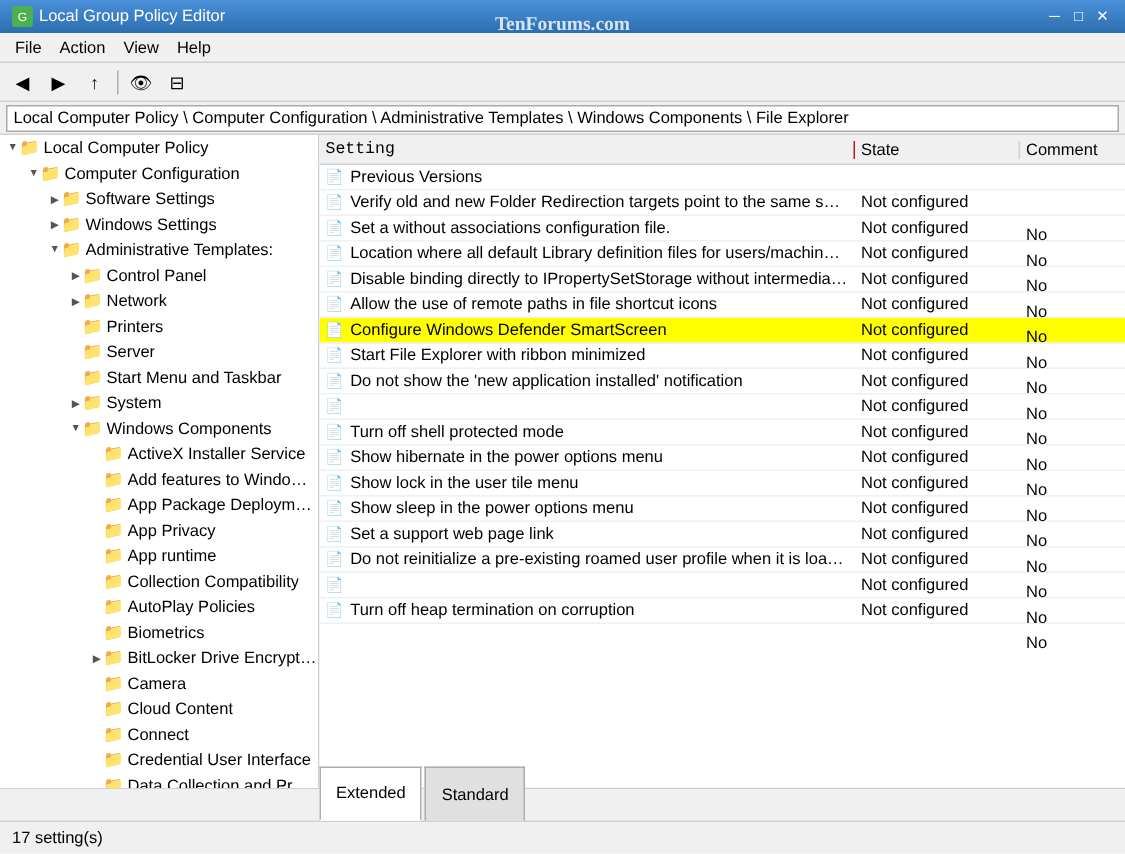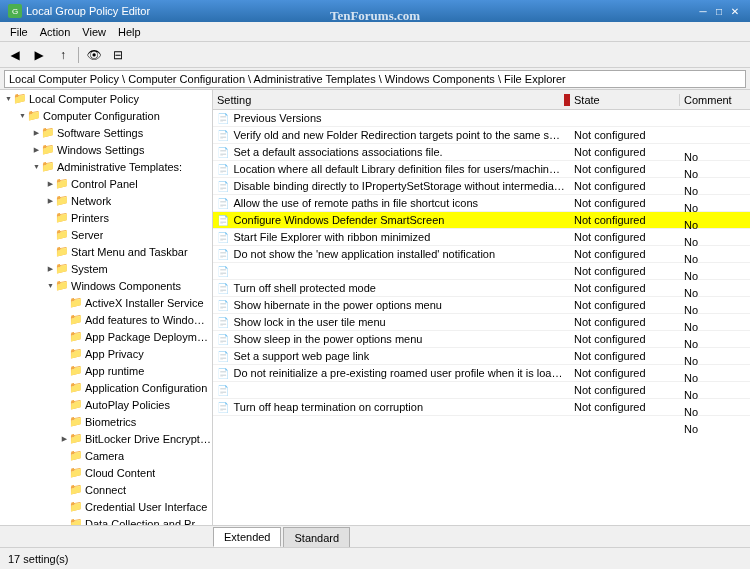--- a/index.html
+++ b/index.html
@@ -35,35 +35,35 @@
     .tree-toggle { width: 9px; height: 9px; display: inline-flex; align-items: center; justify-content: center; font-size: 8px; color: #555; flex-shrink: 0; }
     .tree-icon { width: 14px; height: 14px; margin-right: 2px; flex-shrink: 0; display: inline-flex; align-items: center; justify-content: center; }
     .folder-icon { color: #f4d03f; font-size: 11px; }
     .tree-label { font-size: 11px; overflow: hidden; text-overflow: ellipsis; }
 
     
     .right-panel { flex: 1; display: flex; flex-direction: column; background: white; overflow: hidden; }
     
     
     .table-header { display: flex; background: #f0f0f0; border-bottom: 1px solid #d0d0d0; height: 20px; align-items: center; }
-    .col-setting { flex: 1; padding: 0 4px; font-size: 11px; font-weight: normal; border-right: 6px solid #b91c1c; overflow: hidden; }
+    .col-setting { flex: 1; padding: 0 4px; font-size: 11px; font-weight: normal; border-right: 1px solid #b91c1c; overflow: hidden; font-family: Liberation Mono, monospace; }
     .col-state { width: 110px; padding: 0 4px; font-size: 11px; font-weight: normal; border-right: 1px solid #d0d0d0; }
     .col-comment { width: 70px; padding: 0 4px; font-size: 11px; font-weight: normal; }
 
     
     .table-body { flex: 1; overflow-y: auto; overflow-x: hidden; }
     .table-row { display: flex; height: 17px; align-items: center; border-bottom: 1px solid #f0f0f0; cursor: pointer; }
     .table-row.highlighted { background: #ffff00; }
     .cell-setting { flex: 1; padding: 0 4px; font-size: 11px; overflow: hidden; text-overflow: ellipsis; white-space: nowrap; display: flex; align-items: center; gap: 4px; }
     .cell-state { width: 110px; padding: 0 4px; font-size: 11px; overflow: hidden; white-space: nowrap; }
     .cell-comment { width: 70px; padding: 0 4px; font-size: 11px; margin-top: 44px; }
 
     
     .tabs-bar { height: 22px; display: flex; align-items: flex-end; background: #f0f0f0; border-top: 1px solid #d0d0d0; padding-left: 213px; }
-    .tab { height: 20px; padding: 0 10px; border: 1px solid #adadad; border-bottom: none; background: #e0e0e0; cursor: pointer; font-size: 11px; display: flex; align-items: center; margin-right: 2px; }
+    .tab { height: 36px; padding: 0 10px; border: 1px solid #adadad; border-bottom: none; background: #e0e0e0; cursor: pointer; font-size: 11px; display: flex; align-items: center; margin-right: 2px; }
     .tab.active { background: white; border-bottom: 1px solid white; }
 
     
     .status-bar { height: 22px; background: #f0f0f0; border-top: 1px solid #d0d0d0; display: flex; align-items: center; padding: 0 8px; font-size: 11px; }
   </style>
 </head>
 <body>
 
 <div class="title-bar">
   <div class="title-bar-left">
@@ -182,21 +182,21 @@
         <span class="tree-label">App Privacy</span>
       </div>
       <div class="tree-item" style="padding-left: 60px;">
         <span class="tree-toggle"></span>
         <span class="tree-icon folder-icon" style="font-size: 11px;">📁</span>
         <span class="tree-label">App runtime</span>
       </div>
       <div class="tree-item" style="padding-left: 60px;">
         <span class="tree-toggle"></span>
         <span class="tree-icon folder-icon" style="font-size: 11px;">📁</span>
-        <span class="tree-label">Application Configuration</span>
+        <span class="tree-label">Collection Compatibility</span>
       </div>
       <div class="tree-item" style="padding-left: 60px;">
         <span class="tree-toggle"></span>
         <span class="tree-icon folder-icon" style="font-size: 11px;">📁</span>
         <span class="tree-label">AutoPlay Policies</span>
       </div>
       <div class="tree-item" style="padding-left: 60px;">
         <span class="tree-toggle"></span>
         <span class="tree-icon folder-icon" style="font-size: 11px;">📁</span>
         <span class="tree-label">Biometrics</span>
@@ -254,21 +254,21 @@
           <div class="cell-setting">
             <span style="font-size: 10px; flex-shrink: 0;">📄</span>
             <span style="overflow: hidden; text-overflow: ellipsis; white-space: nowrap;">Verify old and new Folder Redirection targets point to the same share before redirecting</span>
           </div>
           <div class="cell-state">Not configured</div>
           <div class="cell-comment">No</div>
         </div>
         <div class="table-row">
           <div class="cell-setting">
             <span style="font-size: 10px; flex-shrink: 0;">📄</span>
-            <span style="overflow: hidden; text-overflow: ellipsis; white-space: nowrap;">Set a default associations associations file.</span>
+            <span style="overflow: hidden; text-overflow: ellipsis; white-space: nowrap;">Set a without associations configuration file.</span>
           </div>
           <div class="cell-state">Not configured</div>
           <div class="cell-comment">No</div>
         </div>
         <div class="table-row">
           <div class="cell-setting">
             <span style="font-size: 10px; flex-shrink: 0;">📄</span>
             <span style="overflow: hidden; text-overflow: ellipsis; white-space: nowrap;">Location where all default Library definition files for users/machines reside.</span>
           </div>
           <div class="cell-state">Not configured</div>

